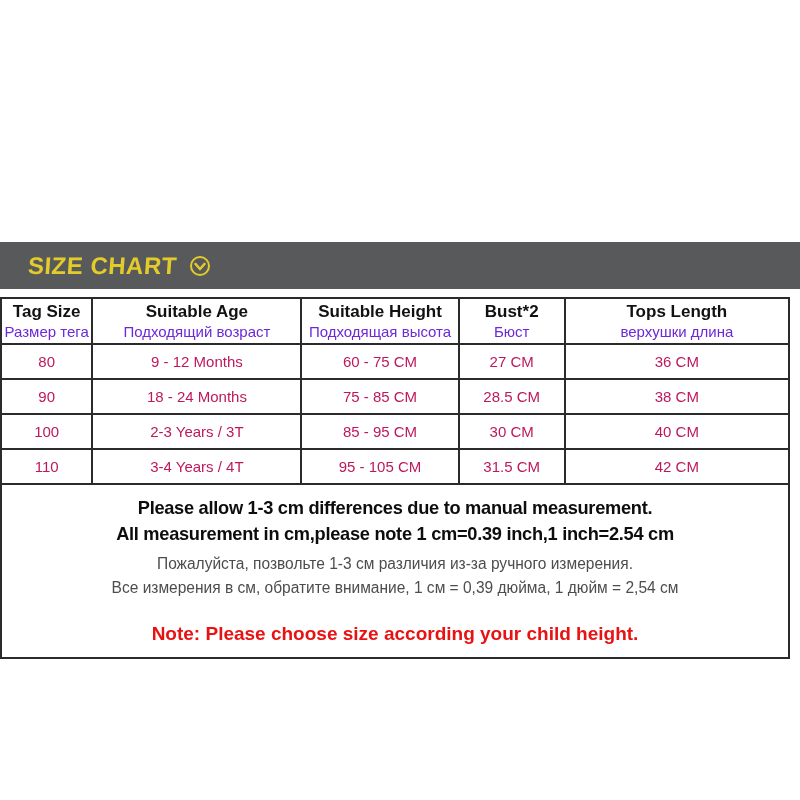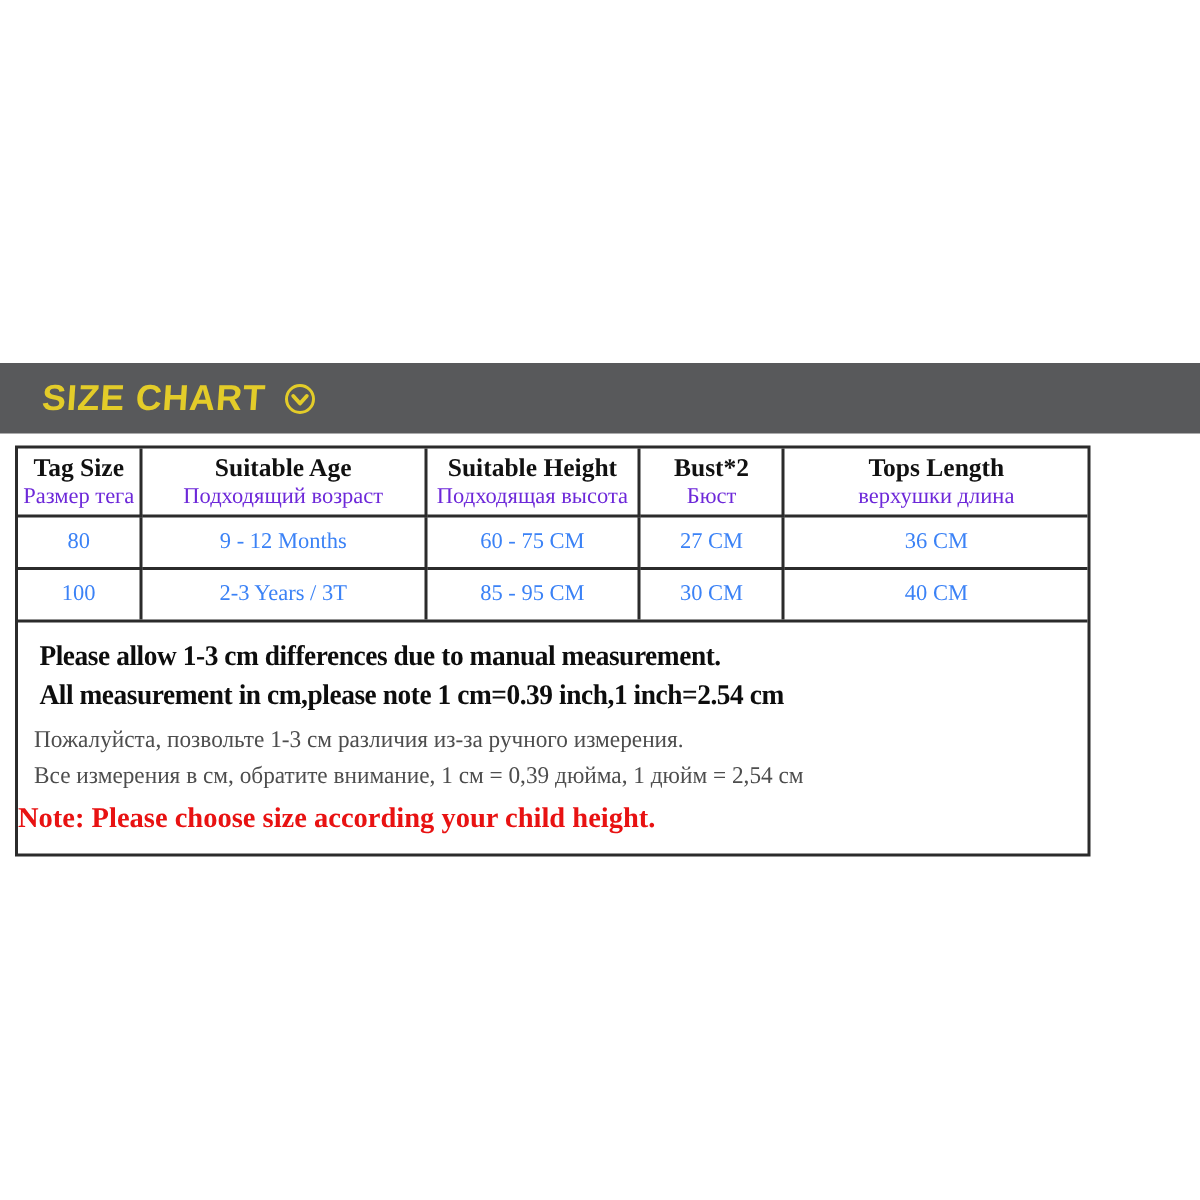--- a/index.html
+++ b/index.html
@@ -10,41 +10,41 @@
   .banner {
     position: absolute; left: 0; top: 242px; width: 800px; height: 47px;
     background: #58595b; display: flex; align-items: center;
   }
   .banner-title {
     color: #e3cc29; font-size: 24px; font-weight: bold; letter-spacing: 0.5px;
     margin-left: 28px; transform: skewX(-4deg); white-space: nowrap;
   }
   .banner-icon { margin-left: 12px; display: flex; align-items: center; }
   .box {
-    position: absolute; left: 10px; top: 297px; width: 717px;
-    border: 2px solid #2b2b2b; background: #ffffff; box-sizing: border-box; font-family: Liberation Serif, serif;
+    position: absolute; left: 0; top: 297px; width: 790px;
+    border: 2px solid #2b2b2b; background: #ffffff; box-sizing: border-box;
   }
   table.size-table {
     width: 100%; border-collapse: collapse; border-style: hidden; table-layout: fixed;
   }
   .size-table th, .size-table td {
     border: 2px solid #2b2b2b; text-align: center; padding: 0; overflow: hidden;
   }
   .size-table th { height: 44px; vertical-align: middle; }
-  .size-table td { height: 33px; font-size: 15px; color: #3b82f6; vertical-align: middle; }
+  .size-table td { height: 33px; font-size: 15px; color: #be185d; vertical-align: middle; }
   .th-en { display: block; font-size: 17px; font-weight: bold; color: #111111; line-height: 21px; }
   .th-ru { display: block; font-size: 15px; font-weight: normal; color: #6d28d9; line-height: 19px; }
-  .notes { border-top: 2px solid #2b2b2b; text-align: left; padding: 10px 0 10px; }
+  .notes { border-top: 2px solid #2b2b2b; text-align: center; padding: 10px 0 10px; }
   .note-en {
     font-size: 19px; font-weight: bold; color: #0d0d0d; line-height: 26px;
     letter-spacing: -0.3px; transform: scaleX(0.96); transform-origin: center;
   }
   .note-ru { font-size: 16px; color: #4d4d4d; line-height: 24px; transform: scaleX(0.97); transform-origin: center; }
   .note-ru-first { margin-top: 5px; }
-  .note-red { font-size: 19px; font-weight: bold; color: #e81212; line-height: 26px; margin-top: 3px; }
+  .note-red { font-size: 19px; font-weight: bold; color: #e81212; line-height: 26px; margin-top: 21px; }
 </style>
 </head>
 <body>
 
 <div class="page">
 
   <div class="banner">
     <span class="banner-title">SIZE CHART</span>
     <span class="banner-icon">
       <svg width="22" height="22" viewBox="0 0 22 22">
@@ -89,25 +89,39 @@
       </thead>
       <tbody>
         <tr>
           <td>80</td>
           <td>9 - 12 Months</td>
           <td>60 - 75 CM</td>
           <td>27 CM</td>
           <td>36 CM</td>
         </tr>
         <tr>
+          <td>90</td>
+          <td>18 - 24 Months</td>
+          <td>75 - 85 CM</td>
+          <td>28.5 CM</td>
+          <td>38 CM</td>
+        </tr>
+        <tr>
           <td>100</td>
           <td>2-3 Years / 3T</td>
           <td>85 - 95 CM</td>
           <td>30 CM</td>
           <td>40 CM</td>
+        </tr>
+        <tr>
+          <td>110</td>
+          <td>3-4 Years / 4T</td>
+          <td>95 - 105 CM</td>
+          <td>31.5 CM</td>
+          <td>42 CM</td>
         </tr>
       </tbody>
     </table>
 
     <div class="notes">
       <div class="note-en">Please allow 1-3 cm differences due to manual measurement.</div>
       <div class="note-en">All measurement in cm,please note 1 cm=0.39 inch,1 inch=2.54 cm</div>
       <div class="note-ru note-ru-first">Пожалуйста, позвольте 1-3 см различия из-за ручного измерения.</div>
       <div class="note-ru">Все измерения в см, обратите внимание, 1 см = 0,39 дюйма, 1 дюйм = 2,54 см</div>
       <div class="note-red">Note: Please choose size according your child height.</div>

